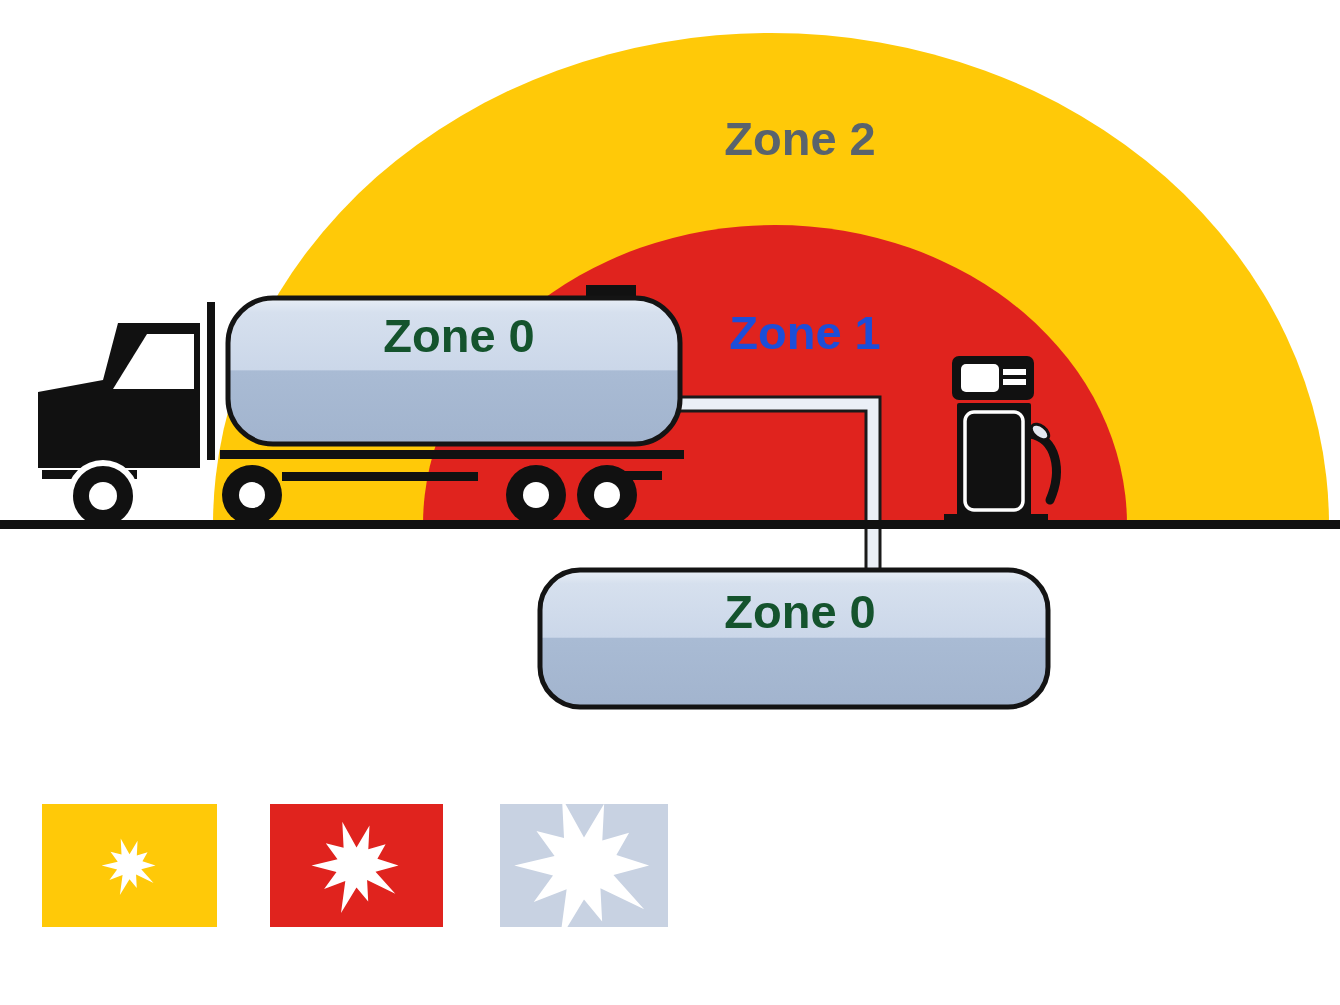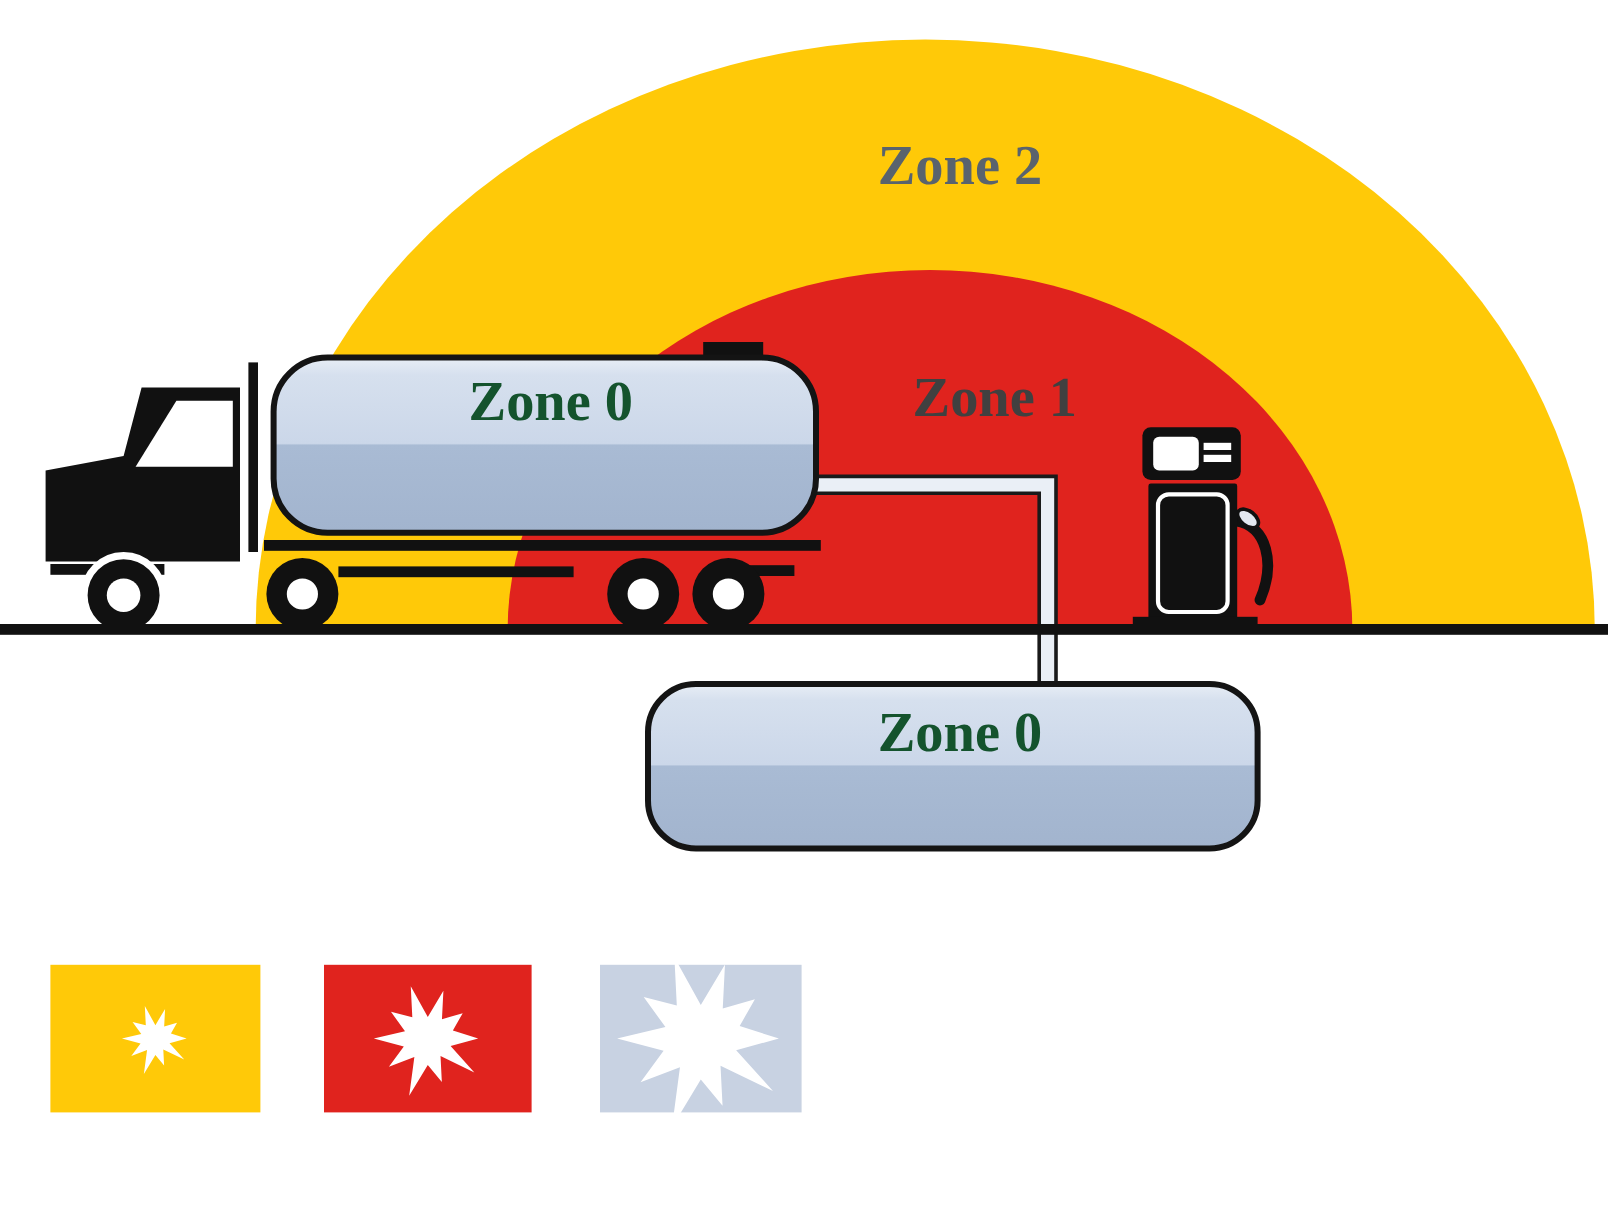--- a/index.html
+++ b/index.html
@@ -1,27 +1,27 @@
 <!DOCTYPE html>
 <html><head>
 <meta charset="utf-8">
 <style>
   html,body{margin:0;padding:0;background:#fff;}
   #canvas{
     position:relative;width:1340px;height:1005px;overflow:hidden;
-    background:#fff;font-family:Liberation Serif, serif;
+    background:#fff;font-family:Liberation Sans, sans-serif;
   }
   #scene{position:absolute;left:0;top:0;}
   .zone-label{
     position:absolute;transform:translateX(-50%);
     font-weight:bold;font-size:47px;line-height:1;white-space:nowrap;
     letter-spacing:0px;
   }
   .zone2-text{color:#59636D;}
-  .zone1-text{color:#404040;margin-left:24px;}
+  .zone1-text{color:#1d4ed8;}
   .zone0-text{color:#14532d;}
   #legend-svg{position:absolute;left:0;top:780px;}
   .star{fill:#ffffff;}
 </style>
 </head>
 <body>
 
 <div id="canvas">
 
   <svg id="scene" width="1340" height="1005" viewBox="0 0 1340 1005">

